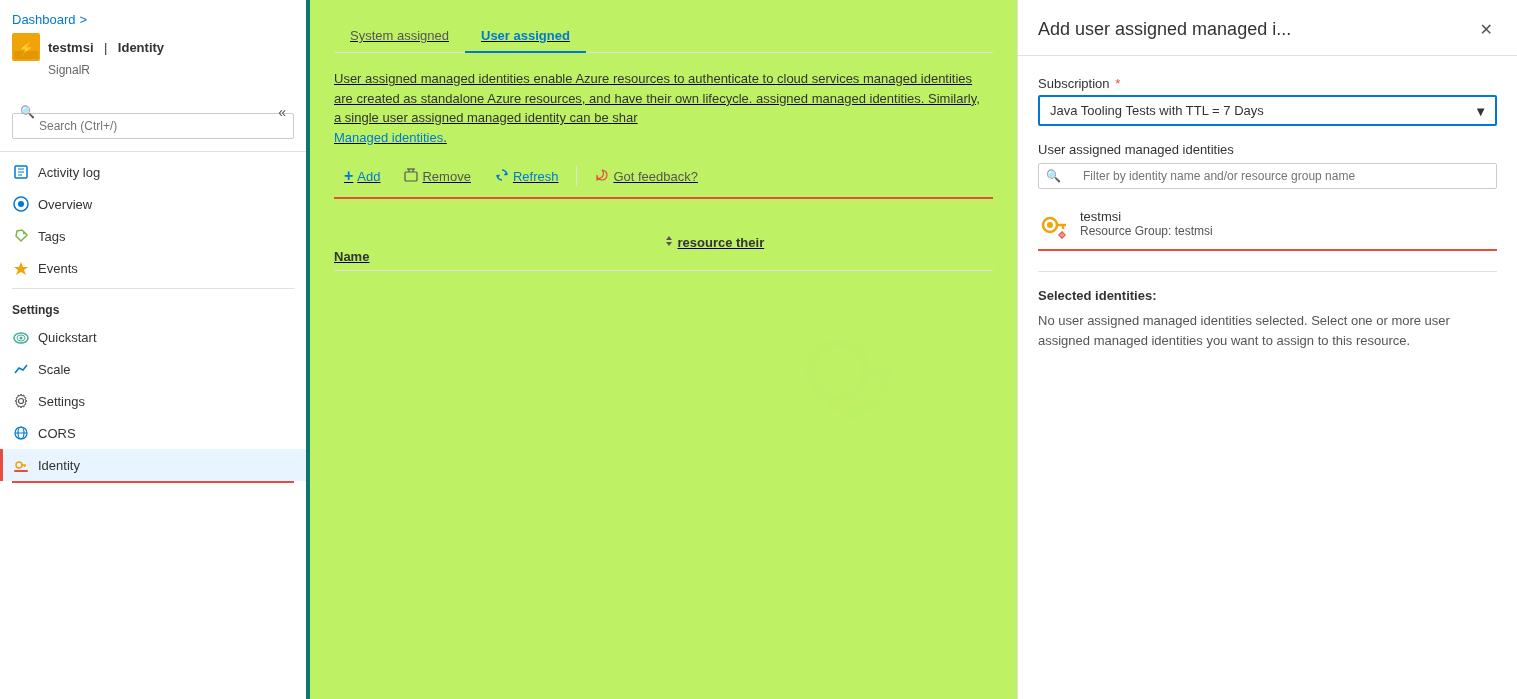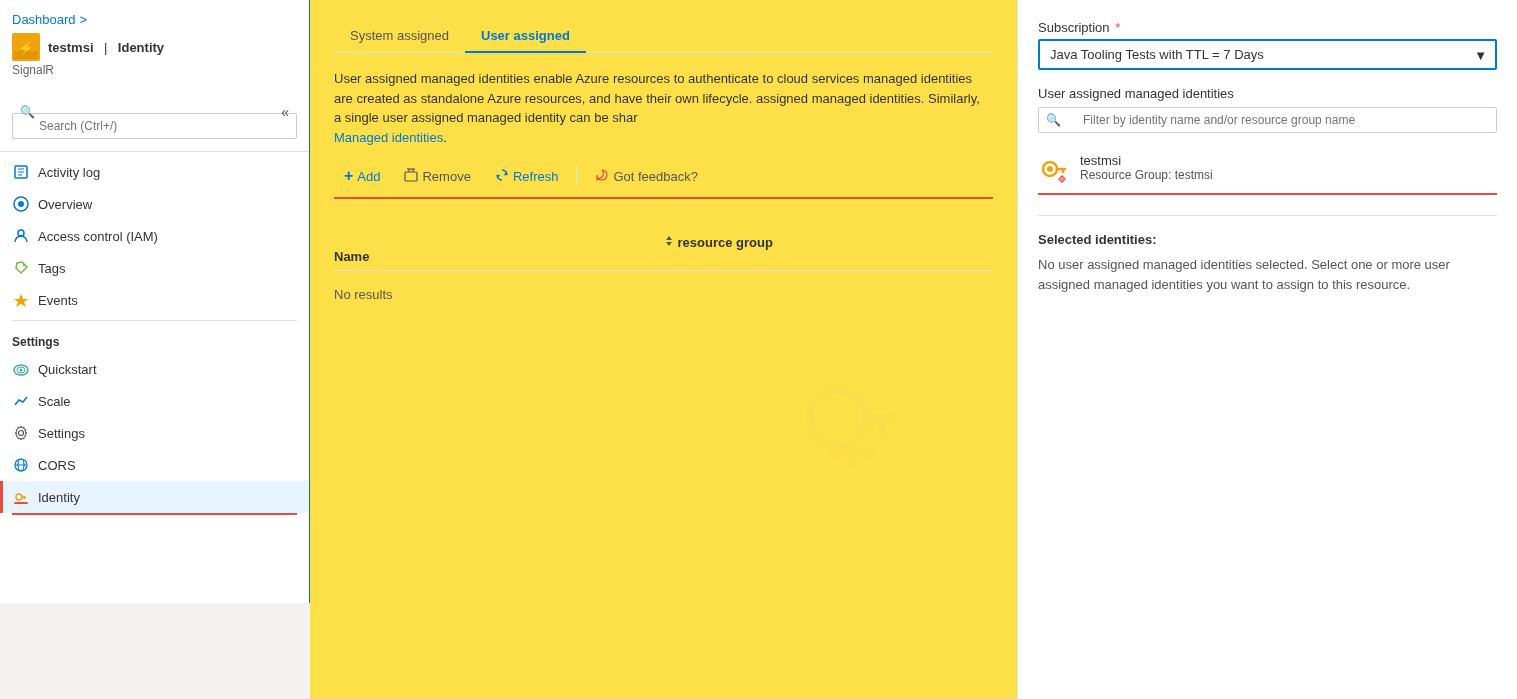--- a/index.html
+++ b/index.html
@@ -5,22 +5,22 @@
     * { box-sizing: border-box; margin: 0; padding: 0; font-family: 'Segoe UI', Arial, sans-serif; font-size: 13px; }
     body { display: flex; height: 699px; overflow: hidden; background: #f3f2f1; }
 
     
     .sidebar {
       width: 310px;
       min-width: 310px;
       background: #fff;
       display: flex;
       flex-direction: column;
-      border-right: 1px solid #0f766e;
-      height: 603px;
+      border-right: 4px solid #0f766e;
+      height: 699px;
       overflow: hidden;
     }
     .sidebar-header {
       padding: 12px 12px 8px 12px;
       border-bottom: 1px solid #e0e0e0;
     }
     .breadcrumb {
       color: #0078d4;
       font-size: 12px;
       margin-bottom: 6px;
@@ -38,20 +38,21 @@
     .resource-icon {
       width: 28px;
       height: 28px;
       display: flex;
       align-items: center;
       justify-content: center;
     }
     .resource-type {
       font-size: 12px;
       color: #666;
+      margin-left: 36px;
     }
     .search-box {
       margin: 8px 0 4px 0;
       position: relative;
     }
     .search-box input {
       width: 100%;
       padding: 5px 8px 5px 28px;
       border: 1px solid #ccc;
       border-radius: 2px;
@@ -118,25 +119,26 @@
       display: flex;
       align-items: center;
       justify-content: center;
       font-size: 14px;
       flex-shrink: 0;
     }
 
     
     .main-content {
       flex: 1;
-      background: #fde047;
+      background: #bef264;
       display: flex;
       flex-direction: column;
       overflow: hidden;
       position: relative;
+      text-decoration: underline;
     }
     .main-scroll {
       flex: 1;
       overflow-y: auto;
       padding: 20px 24px;
     }
     .tabs {
       display: flex;
       gap: 0;
       border-bottom: 1px solid #e0e0e0;
@@ -396,29 +398,20 @@
       <span>Activity log</span>
     </div>
     <div class="nav-item">
       <span class="nav-icon">
         <svg width="16" height="16" viewBox="0 0 16 16">
             <circle cx="8" cy="8" r="7" fill="none" stroke="#0078d4" stroke-width="1.5"></circle>
             <circle cx="8" cy="8" r="3" fill="#0078d4"></circle>
           </svg>
       </span>
       <span>Overview</span>
-    </div>
-    <div class="nav-item">
-      <span class="nav-icon">
-        <svg width="16" height="16" viewBox="0 0 16 16">
-            <circle cx="8" cy="5" r="3" fill="none" stroke="#0078d4" stroke-width="1.5"></circle>
-            <path d="M2 14c0-3.3 2.7-6 6-6s6 2.7 6 6" fill="none" stroke="#0078d4" stroke-width="1.5"></path>
-          </svg>
-      </span>
-      <span>Access control (IAM)</span>
     </div>
     <div class="nav-item">
       <span class="nav-icon">
         <svg width="16" height="16" viewBox="0 0 16 16">
             <path d="M9 2L14 7 8 13 3 8 4 3Z" fill="none" stroke="#7b4" stroke-width="1.5"></path>
             <circle cx="11" cy="5" r="1.2" fill="#7b4"></circle>
           </svg>
       </span>
       <span>Tags</span>
     </div>
@@ -540,39 +533,42 @@
 
     <div class="table-header">
       <div class="col-name">Name</div>
       <div class="col-rg">
         <span>
           <svg width="10" height="14" viewBox="0 0 10 14">
               <polyline points="5,2 2,6 8,6" fill="#555"></polyline>
               <polyline points="5,12 2,8 8,8" fill="#555"></polyline>
             </svg>
         </span>
-        <span>resource group</span>
+        <span>resource their</span>
       </div>
     </div>
-    <div class="no-results">No results</div>
 
     <div class="watermark-area">
       <svg width="120" height="120" viewBox="0 0 120 120" opacity="0.2">
         <circle cx="45" cy="60" r="28" fill="none" stroke="#999" stroke-width="8"></circle>
         <line x1="68" y1="60" x2="100" y2="60" stroke="#999" stroke-width="8"></line>
         <line x1="90" y1="60" x2="90" y2="78" stroke="#999" stroke-width="8"></line>
         <rect x="35" y="90" width="50" height="10" rx="3" fill="#e74c3c" opacity="0.5"></rect>
 
         <polygon points="60,95 70,103 60,111 50,103" fill="#aaa" opacity="0.4"></polygon>
       </svg>
     </div>
   </div>
 </div>
 
 <div class="side-panel">
+  <div class="panel-header">
+    <span class="panel-title">Add user assigned managed i...</span>
+    <button class="panel-close">✕</button>
+  </div>
   <div class="panel-body">
 
     <div class="form-label">
       <span>Subscription</span>
       <span class="required">*</span>
     </div>
     <div class="select-wrapper">
       <select class="form-select"><option>Java Tooling Tests with TTL = 7 Days</option></select>
       <span class="select-arrow">▼</span>
     </div>

